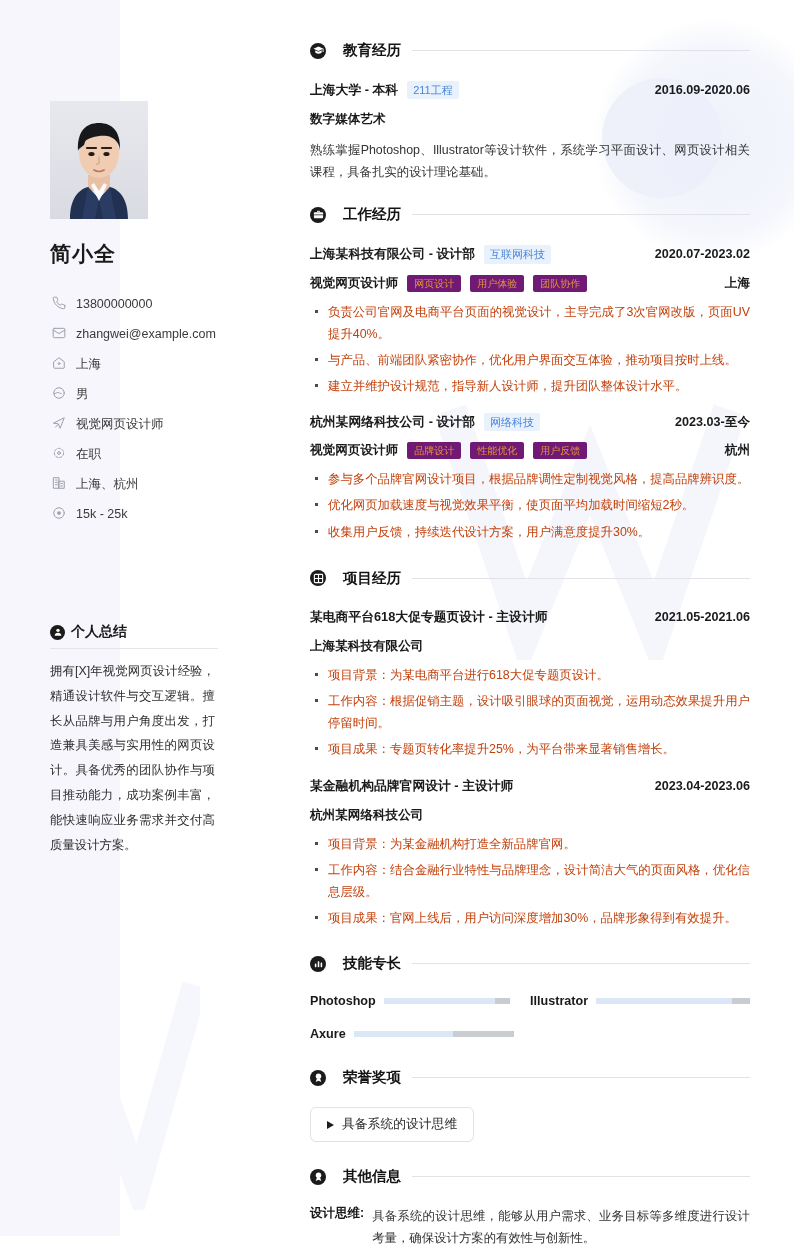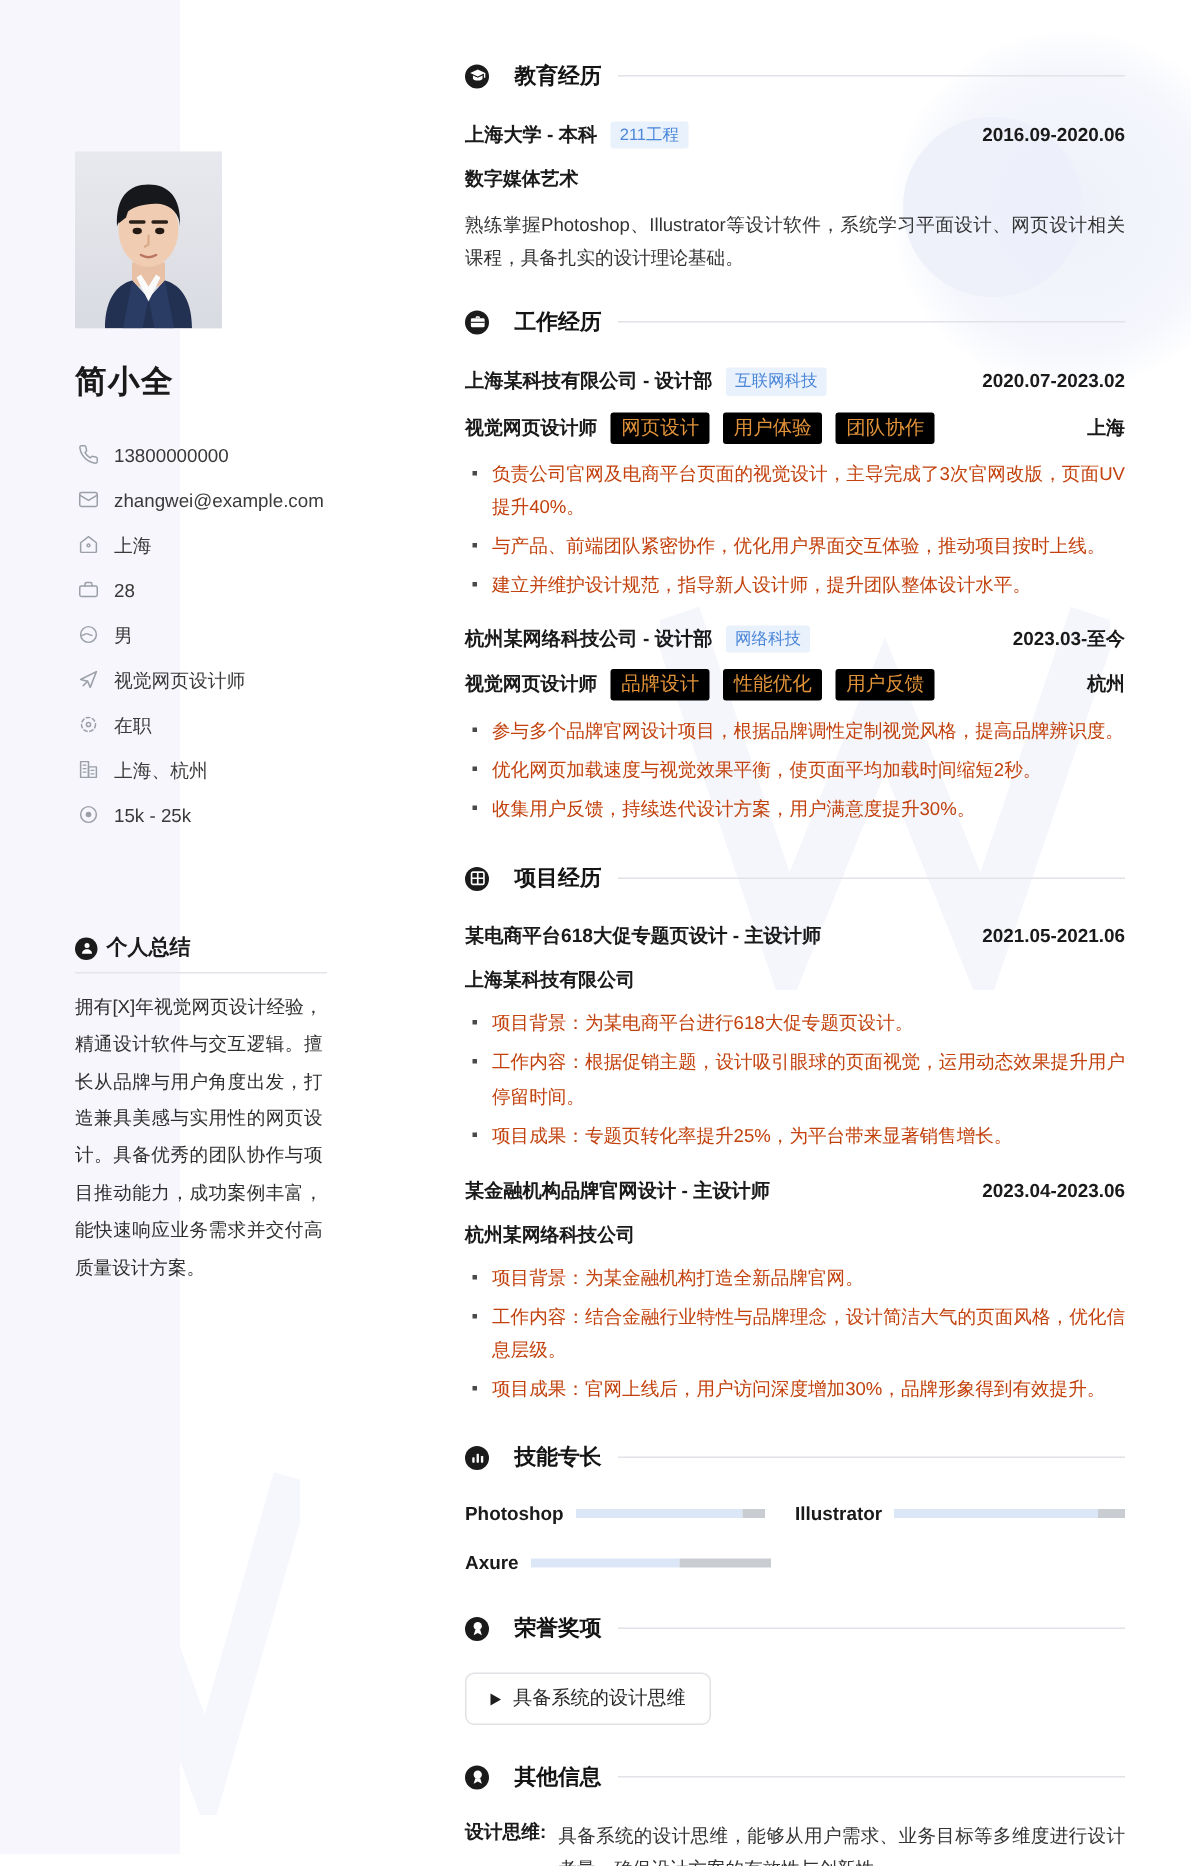--- a/index.html
+++ b/index.html
@@ -72,21 +72,21 @@
   .rl-left { display:flex; align-items:center; gap:9px; flex-wrap:nowrap; min-width:0; }
   .org { font-size:12.8px; font-weight:700; color:#1a1a1a; white-space:nowrap; }
   .date { font-size:12.6px; font-weight:700; color:#1a1a1a; white-space:nowrap; }
   .loc  { font-size:12.6px; font-weight:700; color:#1a1a1a; white-space:nowrap; }
 
   .tag-blue {
     font-size:11px; color:#4a86d8; background:#e9f1fc;
     padding:2px 6px; border-radius:2px; white-space:nowrap; line-height:1.3;
   }
   .tag-orange {
-    font-size:13px; color:#e2933a; background:#000000;
+    font-size:10px; color:#e2933a; background:#701a75;
     padding:2px 7px; border-radius:2px; white-space:nowrap; line-height:1.3;
   }
 
   .sub { font-size:12.6px; font-weight:700; color:#1a1a1a; }
   .desc { font-size:12.4px; line-height:1.78; color:#333; text-align:justify; }
 
   ul.bul { list-style:none; }
   ul.bul li { position:relative; padding-left:18px; font-size:12.4px; line-height:1.78; color:#c2410c; text-align:justify; }
   ul.bul li:before { content:""; position:absolute; left:5px; top:9px; width:3px; height:3px; background:#4a4a4a; border-radius:0; }
 
@@ -189,29 +189,20 @@
       <div class="c-row">
         <span class="c-ico">
           <svg width="14" height="14" viewBox="0 0 24 24" fill="none" stroke="#9aa0a6" stroke-width="1.7" stroke-linecap="round" stroke-linejoin="round">
               <path d="m3 10 9-7 9 7v10a1 1 0 0 1-1 1H4a1 1 0 0 1-1-1z"></path>
               <circle cx="12" cy="13" r="1.6"></circle>
             </svg>
         </span>
         <span class="c-txt">上海</span>
       </div>
 
-      <div class="c-row">
-        <span class="c-ico">
-          <svg width="14" height="14" viewBox="0 0 24 24" fill="none" stroke="#9aa0a6" stroke-width="1.7" stroke-linecap="round" stroke-linejoin="round">
-              <rect x="2" y="8" width="20" height="12" rx="2"></rect>
-              <path d="M8 8V6a2 2 0 0 1 2-2h4a2 2 0 0 1 2 2v2"></path>
-            </svg>
-        </span>
-        <span class="c-txt">28</span>
-      </div>
 
       <div class="c-row">
         <span class="c-ico">
           <svg width="14" height="14" viewBox="0 0 24 24" fill="none" stroke="#9aa0a6" stroke-width="1.7" stroke-linecap="round" stroke-linejoin="round">
               <circle cx="12" cy="12" r="9"></circle>
               <path d="M4 13c3 0 4-2 6-2s3 2 6 2"></path>
             </svg>
         </span>
         <span class="c-txt">男</span>
       </div>

